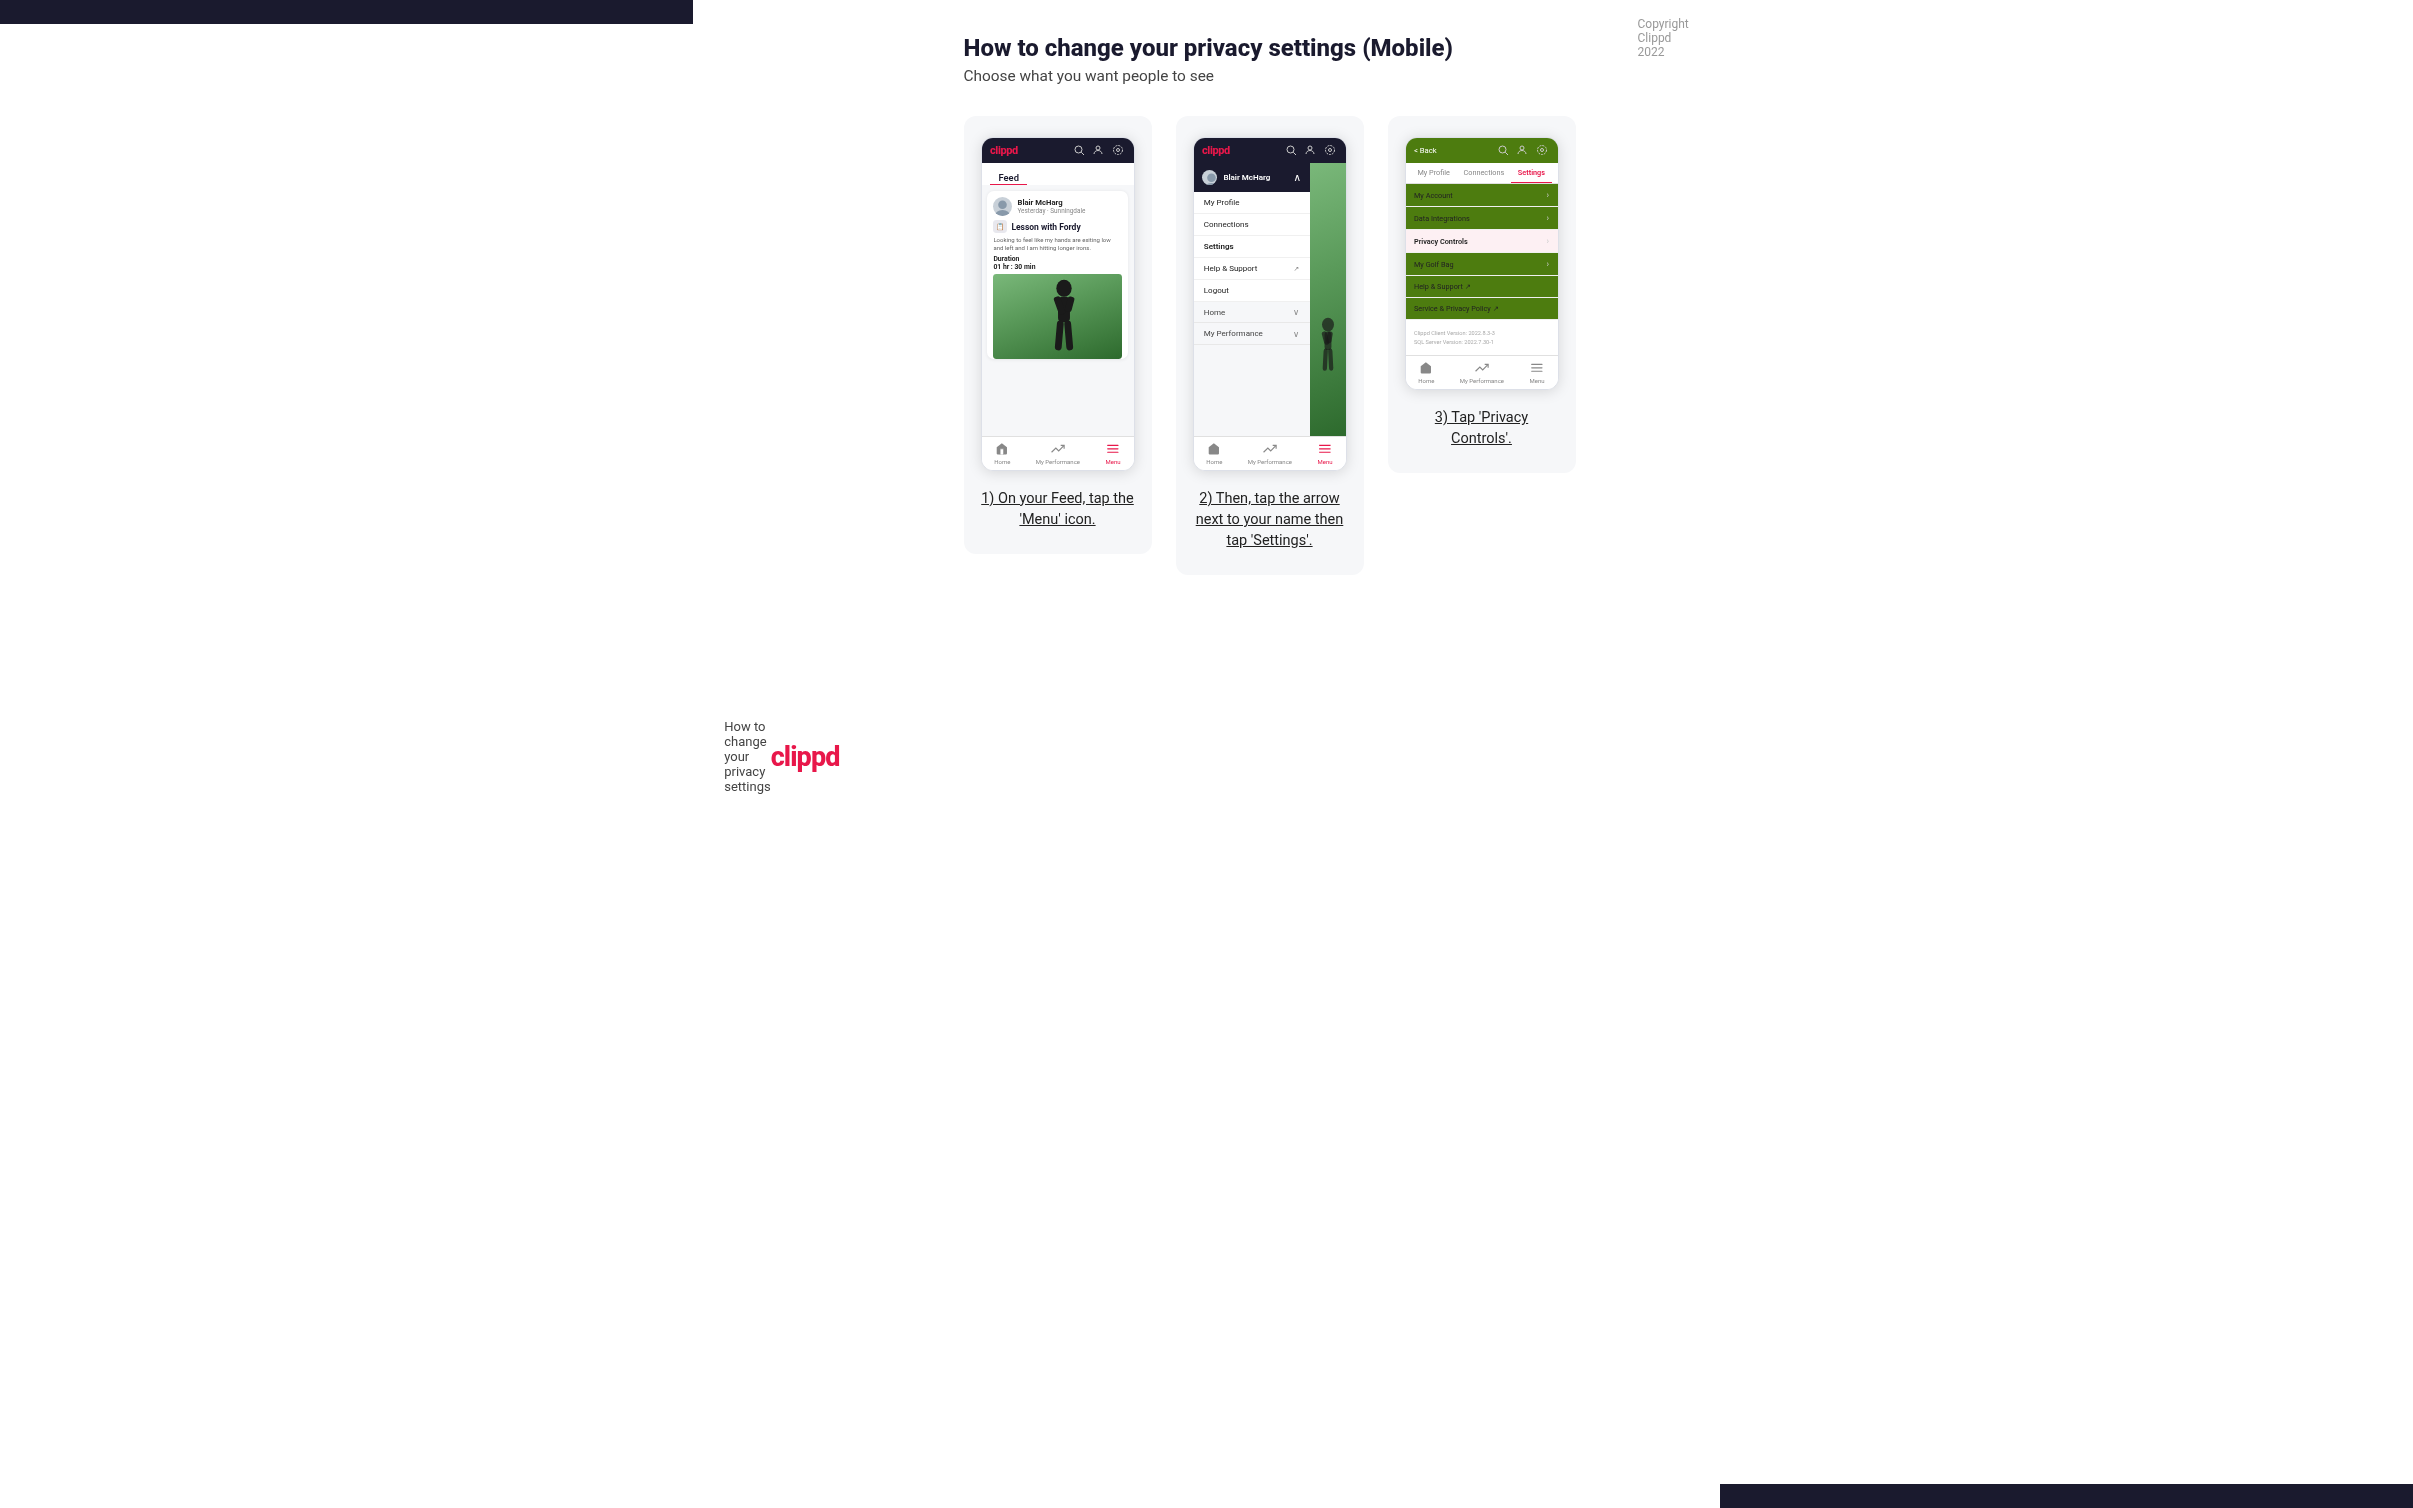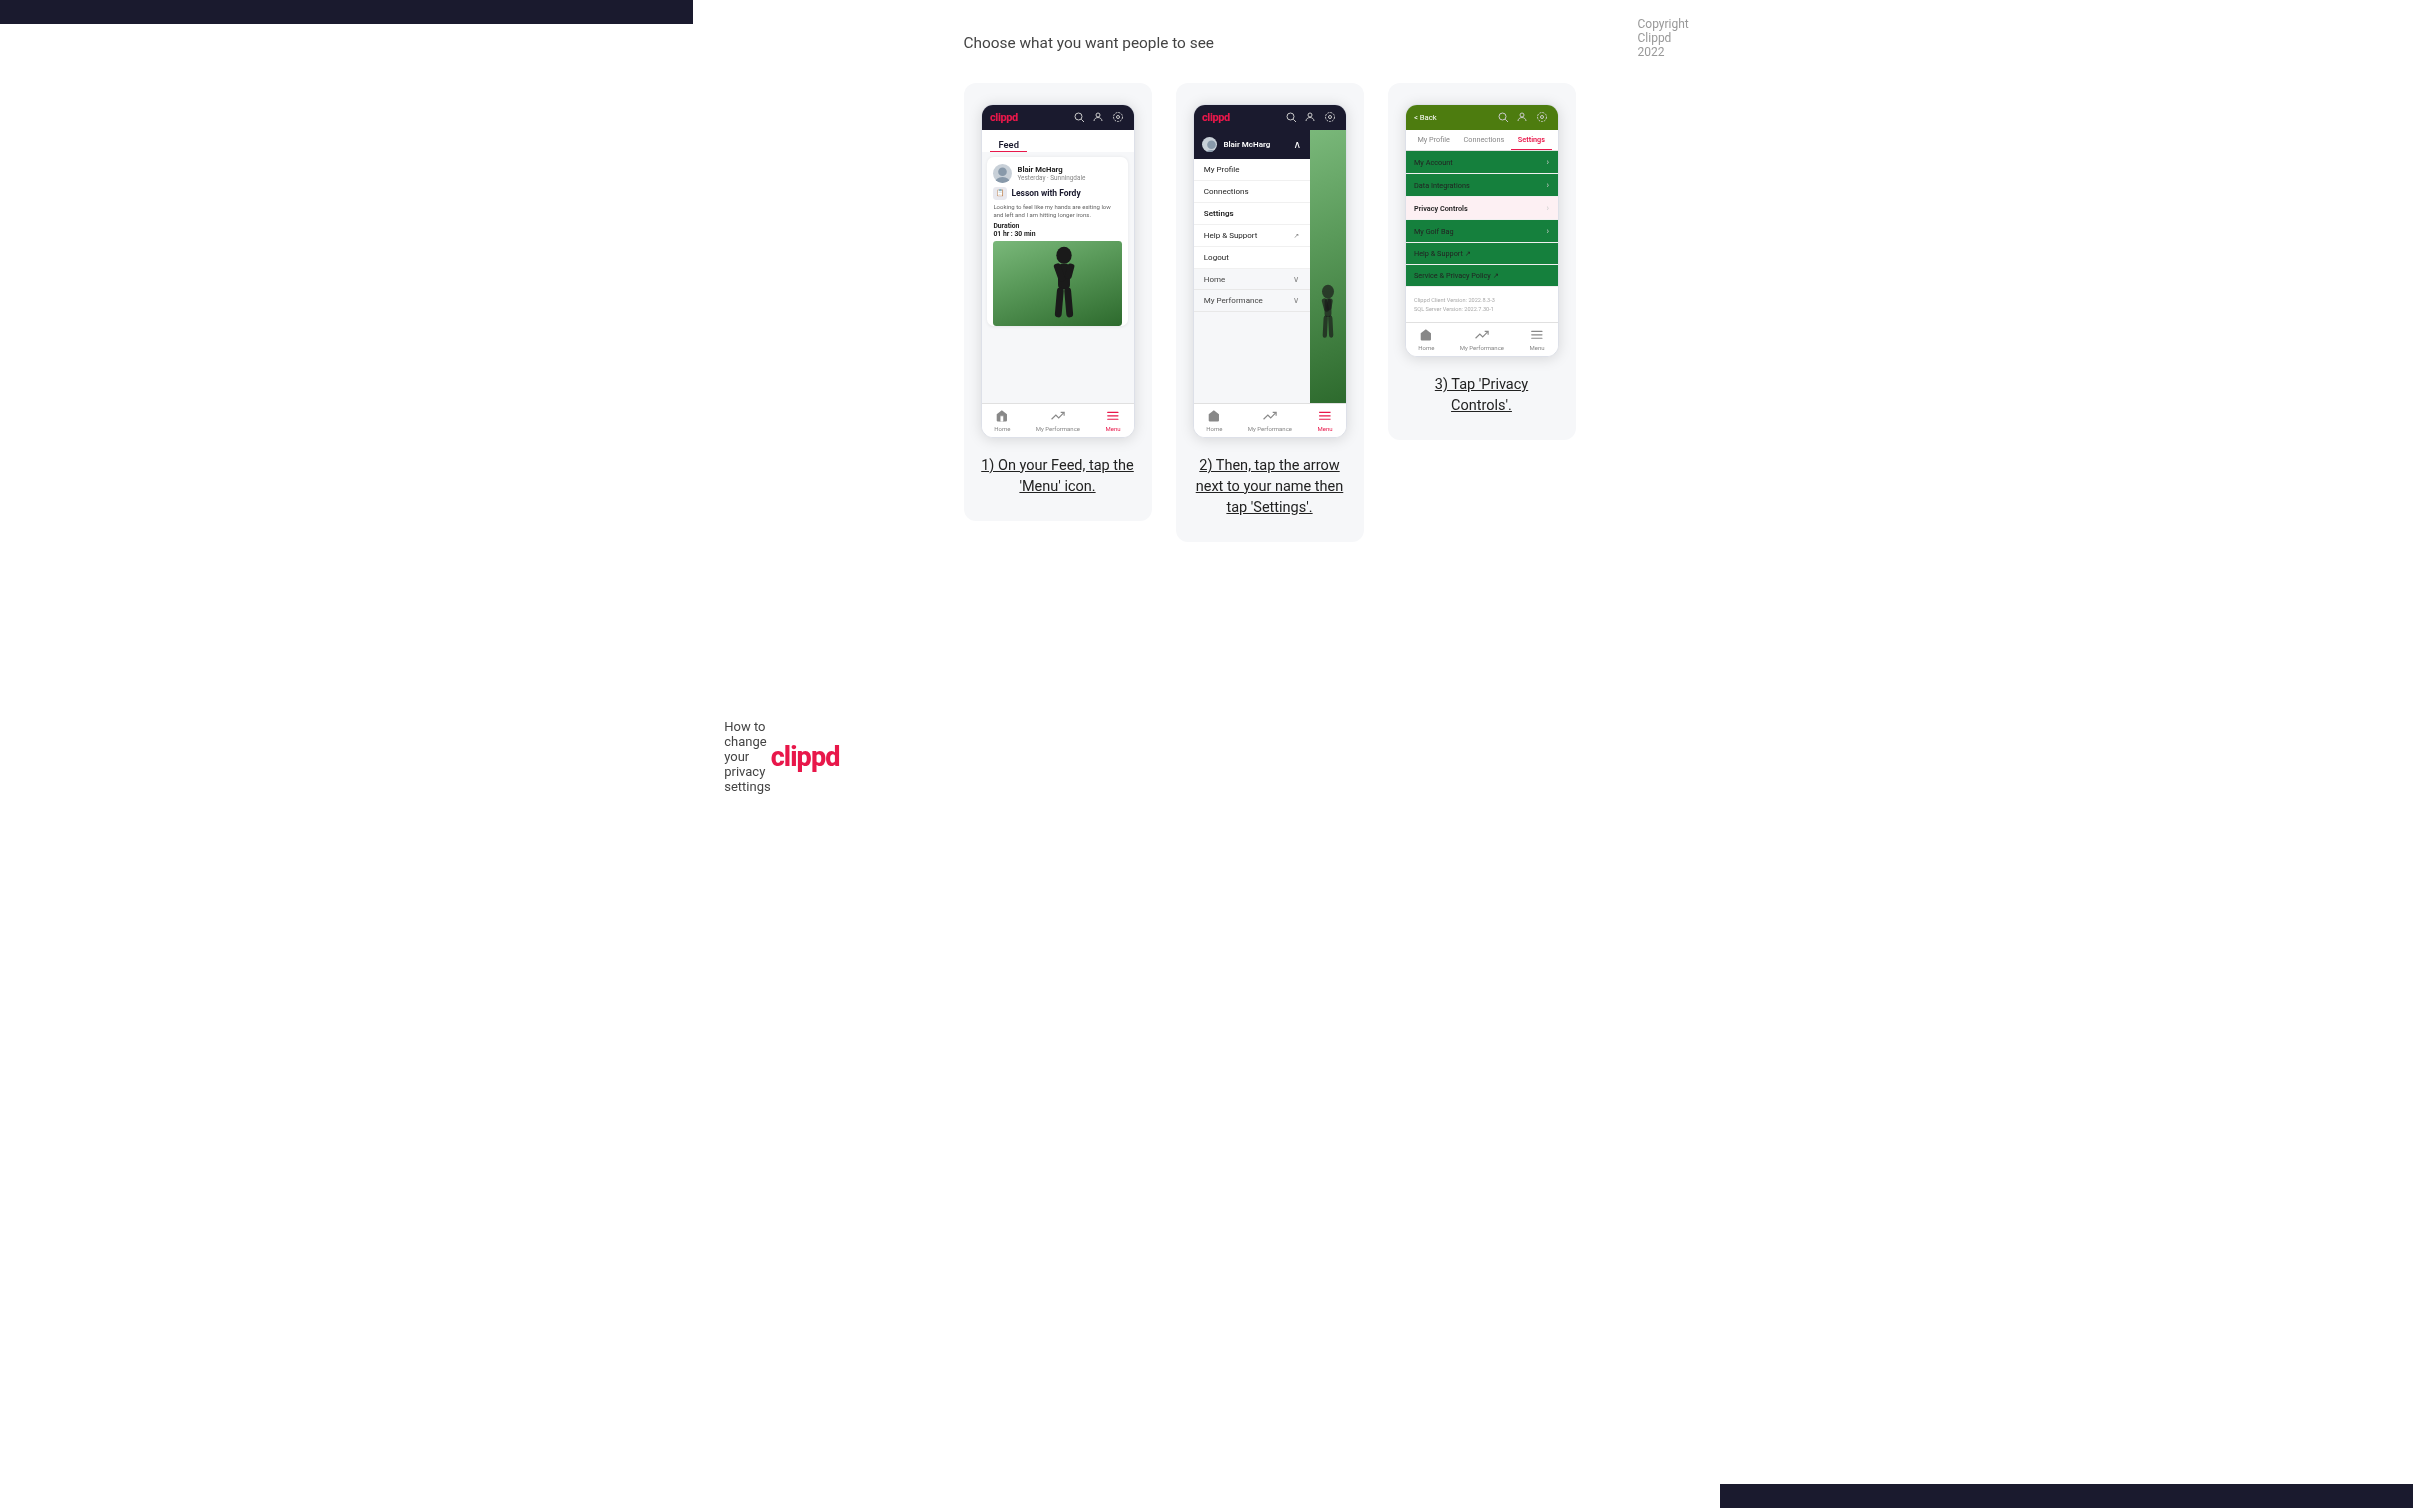--- a/index.html
+++ b/index.html
@@ -335,21 +335,21 @@
       padding: 5.1px 6.8px;
       color: #888;
       border-bottom: 1.7px solid transparent;
     }
     .settings-tab.active {
       color: #e8174a;
       border-bottom-color: #e8174a;
       font-weight: 600;
     }
     .settings-list {
-      background: #15803d;
+      background: #4d7c0f;
     }
     .settings-list-item {
       display: flex;
       align-items: center;
       justify-content: space-between;
       padding: 6px 8.5px;
       border-bottom: 0.9px solid #f0f0f0;
       font-size: 7.3px;
       color: #222;
     }
@@ -405,20 +405,21 @@
   <div class="top-bar"></div>
 
   <div class="header">
     <span class="header-title">How to change your privacy settings</span>
     <span class="logo">clippd</span>
   </div>
 
   <div class="divider"></div>
 
   <div class="main">
+    <h1 class="page-heading">How to change your privacy settings (Mobile)</h1>
     <p class="page-subheading">Choose what you want people to see</p>
 
     <div class="steps">
 
       <div class="step-card">
         <div class="phone-mockup">
 
           <div class="phone-header">
             <span class="phone-logo">clippd</span>
             <div class="phone-icons">

